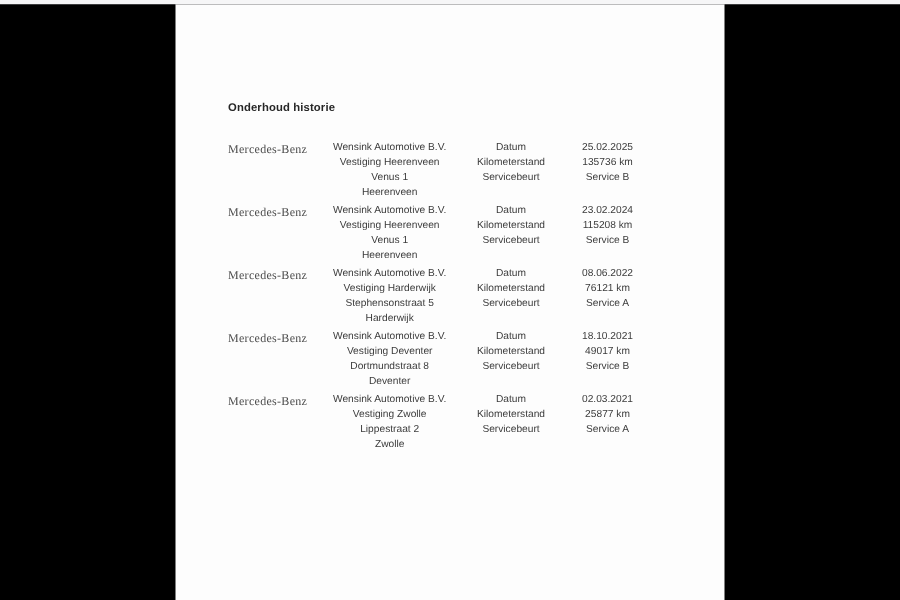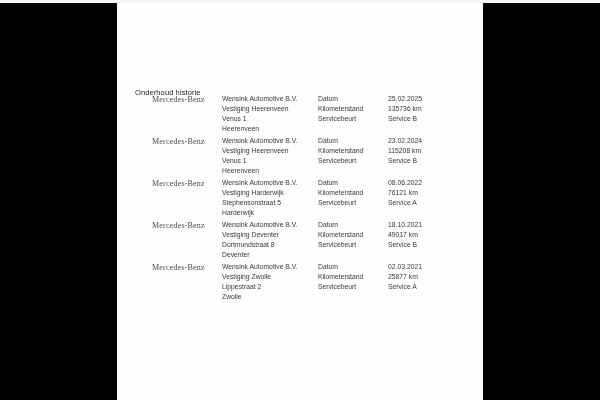--- a/index.html
+++ b/index.html
@@ -17,26 +17,26 @@
   }
   .letterbox { position: absolute; top: 3px; height: 397px; background: #000; }
   .letterbox.left  { left: 0; width: 117px; }
   .letterbox.right { left: 483px; width: 117px; }
   .page {
     position: absolute; top: 3px; left: 117px;
     width: 366px; height: 397px;
     background: #fdfdfd;
   }
   .doc-title {
-    position: absolute; left: 18px; top: 64px;
-    font-size: 7.5px; font-weight: normal;
-    color: #262626; letter-spacing: 0.1px; margin-top: 21px;
+    position: absolute; left: 35px; top: 64px;
+    font-size: 7.5px; font-weight: bold;
+    color: #262626; letter-spacing: 0.1px;
   }
   .rows { position: absolute; left: 0; top: 0; width: 366px; height: 397px; }
-  .row { position: absolute; left: 0; width: 366px; height: 42px; }
+  .row { position: absolute; left: 0; width: 366px; height: 42px; text-align: center; }
   .brand {
     position: absolute; left: 35px; top: 1px;
     font-family: "Liberation Serif", serif;
     font-size: 8px; color: #4c4c4c; letter-spacing: 0.2px;
     white-space: nowrap;
   }
   .col { position: absolute; top: 0; font-size: 6.8px; color: #3b3b3b; line-height: 10px; white-space: nowrap; }
   .dealer-col { left: 105px; }
   .label-col  { left: 201px; }
   .value-col  { left: 271px; }

